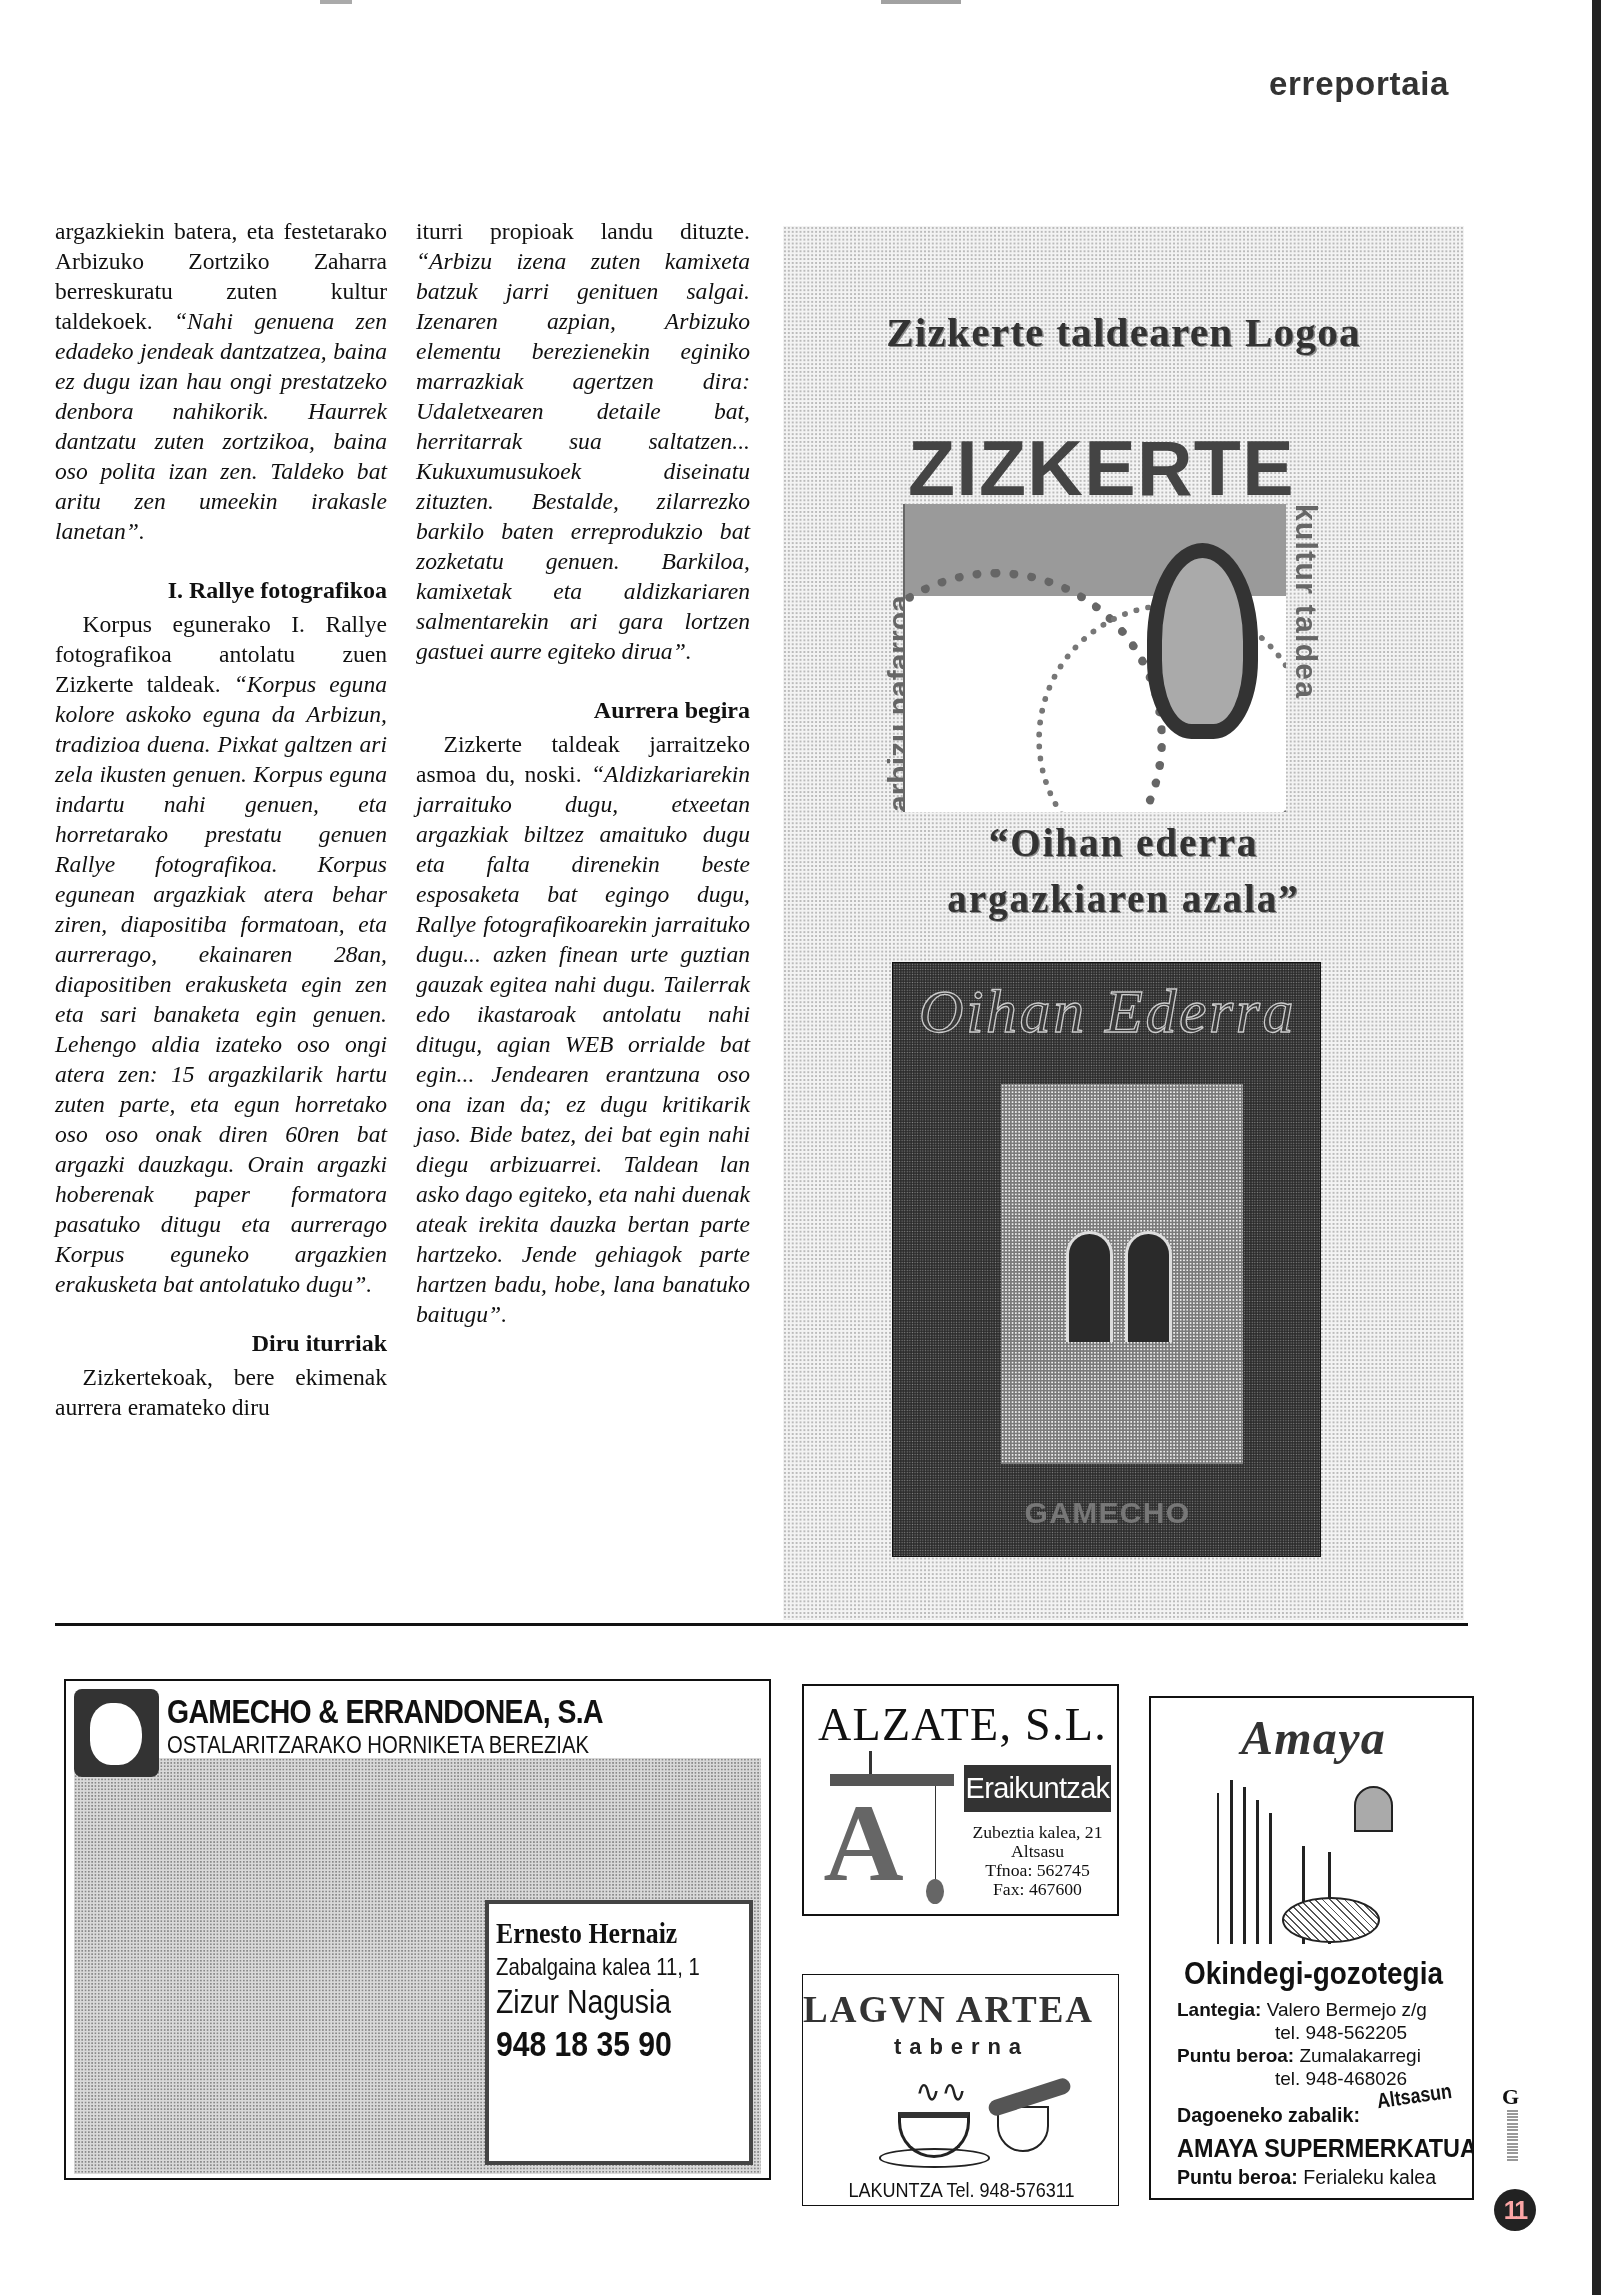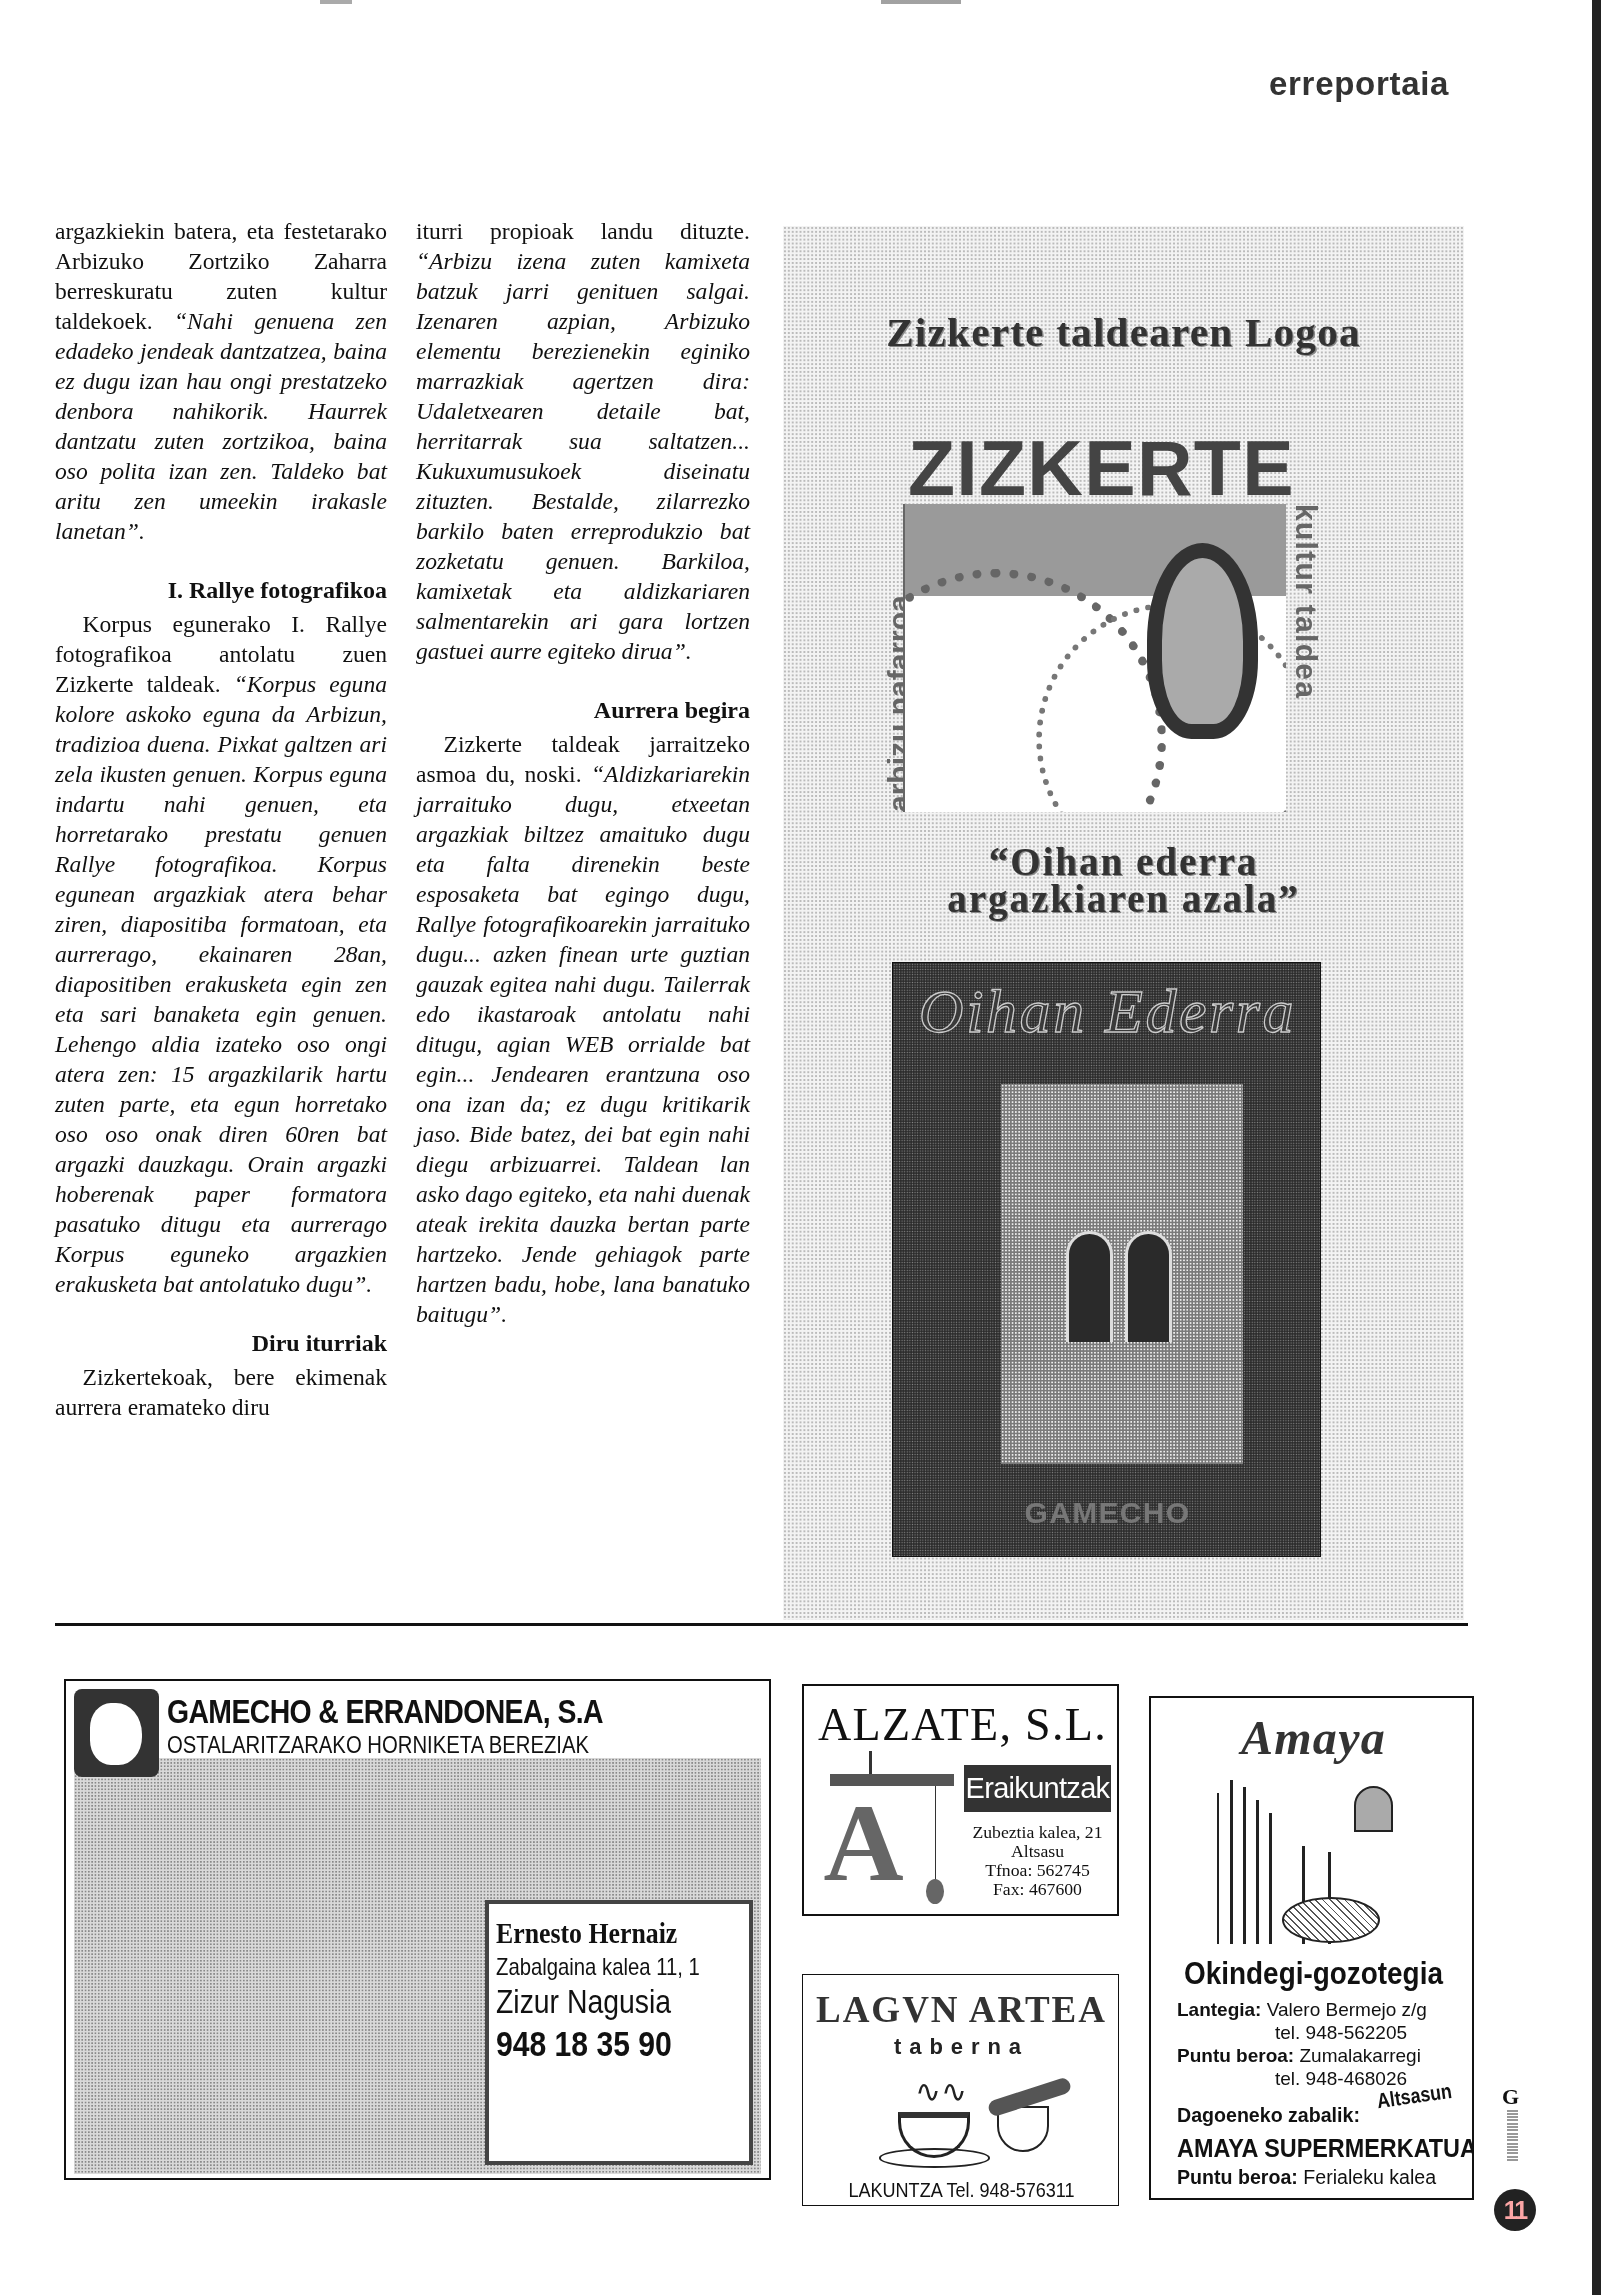--- a/index.html
+++ b/index.html
@@ -29,21 +29,21 @@
   .logo-band { position: absolute; left: 0; top: 0; width: 383px; height: 92px; background: #9a9a9a; }
   .logo-ring1 { position: absolute; left: -79px; top: 65px; width: 340px; height: 340px; border: 9.2px dotted #666; border-radius: 50%; }
   .logo-ring2 { position: absolute; left: 131px; top: 98px; width: 275px; height: 275px; border: 6.5px dotted #777; border-radius: 50%; }
   .logo-key { position: absolute; left: 242px; top: 39px; width: 111px; height: 196px; border: 15.7px solid #333; border-radius: 50% 50% 40% 40%; background: #aaa; }
   .logo-vert-l { position: absolute; left: 0; top: 75px; width: 39px; height: 308px; }
   .logo-vert-l span, .logo-vert-r span { position: absolute; font-family: "Liberation Sans", sans-serif; font-weight: bold; font-size: 30px; color: #666; white-space: nowrap; }
   .logo-vert-l span { left: 19.6px; top: 308px; transform-origin: 0 0; transform: rotate(-90deg); width: 308px; }
   .logo-vert-r { position: absolute; left: 432px; top: 75px; width: 46px; height: 308px; }
   .logo-vert-r span { left: 29.4px; top: 0; transform-origin: 0 0; transform: rotate(90deg); width: 308px; letter-spacing: 1.3px; }
   .book-title { font-size: 39px; line-height: 55px; }
-  .book-title.l1 { top: 608px; letter-spacing: 2px; }
+  .book-title.l1 { top: 589px; letter-spacing: 2px; }
   .book-title.l2 { top: 645px; letter-spacing: 2px; }
   .book { position: absolute; left: 109px; top: 736px; width: 429px; height: 595px; background: radial-gradient(#888 0.7px, transparent 0.9px) 0 0/2.6px 2.6px, #2c2c2c; border: 1.3px solid #111; }
   .book-name { position: absolute; left: 0; top: 13px; width: 429px; text-align: center; font-family: "Liberation Serif", serif; font-style: italic; font-size: 62px; color: #3a3a3a; -webkit-text-stroke: 1.3px #ccc; letter-spacing: 2.6px; }
   .book-photo { position: absolute; left: 108px; top: 121px; width: 242px; height: 380px; background: radial-gradient(#eee 0.7px, transparent 1px) 0 0/3.3px 3.3px, #7a7a7a; }
   .book-win { position: absolute; top: 147px; width: 47px; height: 111px; background: #2a2a2a; border: 3.9px solid #ddd; border-bottom: none; border-radius: 26px 26px 0 0; }
   .book-win.a { left: 65px; } .book-win.b { left: 124px; }
   .book-sub { position: absolute; left: 0; bottom: 26px; width: 429px; text-align: center; font-family: "Liberation Sans", sans-serif; font-weight: bold; font-size: 30px; color: #777; letter-spacing: 1.3px; }
 
   .hrule { position: absolute; left: 55px; top: 1623px; width: 1413px; height: 2.6px; background: #111; }
 
@@ -67,21 +67,21 @@
   .ad2-crane { position: absolute; left: 13px; top: 65px; width: 137px; height: 157px; }
   .ad2-crane .arm { position: absolute; left: 13px; top: 23px; width: 124px; height: 11.8px; background: #555; }
   .ad2-crane .mast { position: absolute; left: 52px; top: 0; width: 2.6px; height: 26px; background: #333; }
   .ad2-crane .A { position: absolute; left: 6.5px; top: 36px; font-family: "Liberation Serif", serif; font-weight: bold; font-size: 111px; line-height: 111px; color: #666; }
   .ad2-crane .rope { position: absolute; left: 118px; top: 35px; width: 1.3px; height: 95px; background: #333; }
   .ad2-crane .weight { position: absolute; left: 109px; top: 128px; width: 18.3px; height: 25px; border-radius: 50%; background: #666; }
   .ad2-badge { position: absolute; left: 160px; top: 79px; width: 147px; height: 47px; background: #333; color: #fff; font-family: "Liberation Sans", sans-serif; font-size: 29px; line-height: 47px; text-align: center; letter-spacing: -0.7px; }
   .ad2-info { position: absolute; left: 160px; top: 137px; width: 147px; text-align: center; font-family: "Liberation Serif", serif; font-size: 17.7px; line-height: 19px; }
 
   .ad3 { left: 802px; top: 1934px; width: 317px; height: 232px; border-width: 1.3px; }
-  .ad3-title { position: absolute; left: 0; top: 13px; width: 317px; text-align: center; font-family: "Liberation Serif", serif; font-weight: bold; font-size: 37px; letter-spacing: 2px; color: #333; }
+  .ad3-title { position: absolute; left: 0; top: 13px; width: 317px; font-family: "Liberation Serif", serif; font-weight: bold; font-size: 37px; letter-spacing: 2px; color: #333; }
   .ad3-sub { position: absolute; left: 0; top: 59px; width: 317px; text-align: center; font-family: "Liberation Sans", sans-serif; font-weight: bold; font-size: 22px; letter-spacing: 7.9px; color: #222; }
   .ad3-pic { position: absolute; left: 43px; top: 98px; width: 229px; height: 98px; }
   .ad3-cup { position: absolute; left: 52px; top: 39px; width: 72px; height: 46px; border: 3.3px solid #222; border-top: 6.5px solid #333; border-radius: 0 0 36px 36px; }
   .ad3-saucer { position: absolute; left: 33px; top: 75px; width: 111px; height: 19.6px; border: 2.6px solid #222; border-radius: 50%; }
   .ad3-glass { position: absolute; left: 151px; top: 33px; width: 52px; height: 46px; border: 2.6px solid #222; border-radius: 0 0 26px 26px; }
   .ad3-cigar { position: absolute; left: 141px; top: 16.4px; width: 85px; height: 15.7px; background: #555; border-radius: 7.9px; transform: rotate(-18deg); }
   .ad3-steam { position: absolute; left: 69px; top: 0; font-size: 31px; color: #222; }
   .ad3-foot { position: absolute; left: 0; bottom: 2.6px; width: 317px; text-align: center; font-family: "Liberation Sans", sans-serif; font-size: 21px; transform: scaleX(.86); white-space: nowrap; }
 
   .ad4 { left: 1149px; top: 1656px; width: 325px; height: 504px; }

